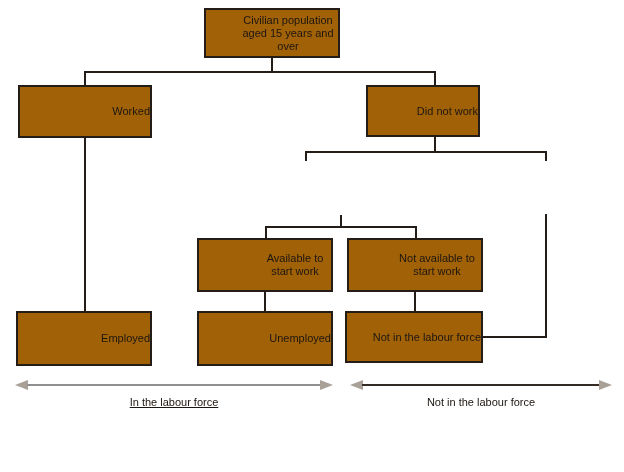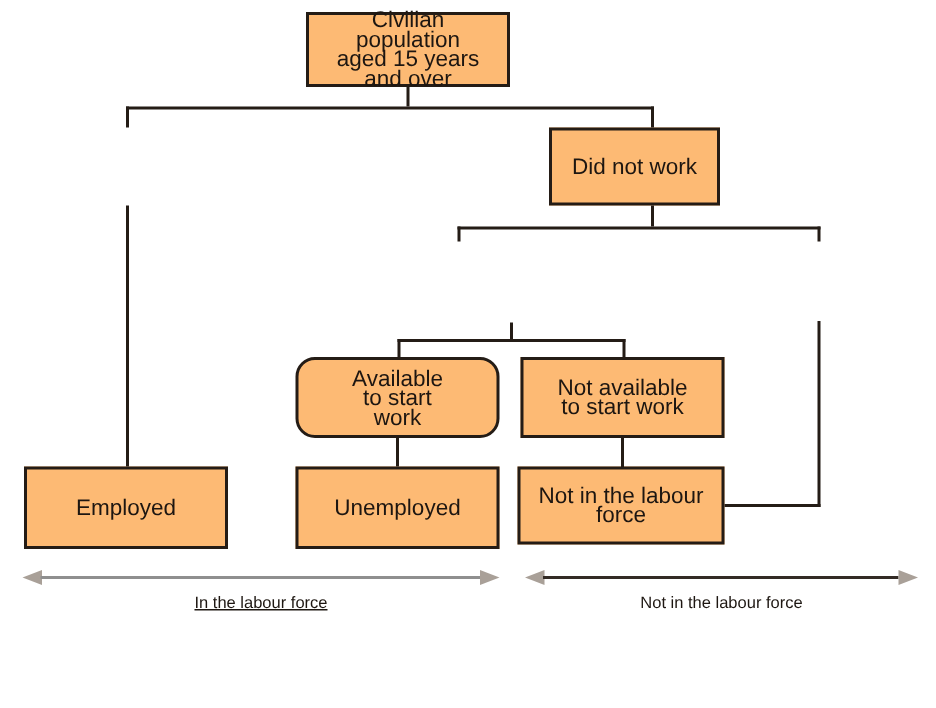--- a/index.html
+++ b/index.html
@@ -11,22 +11,22 @@
     --background:#ffffff;
   }
   html,body{margin:0;padding:0;background:#e8e8e8;}
   #canvas{
     position:relative;width:624px;height:472px;background:var(--background);
     font-family:"Liberation Sans","DejaVu Sans",sans-serif;color:var(--text);
     overflow:hidden;
   }
   .node{
     position:absolute;box-sizing:border-box;border:2px solid var(--line);
-    background:#fdba74;display:flex;align-items:center;justify-content:center;
-    font-size:15px;line-height:13px;text-align:center;
+    background:#a16207;display:flex;align-items:center;justify-content:flex-end;
+    font-size:11px;line-height:13px;text-align:center;
   }
   .node span{display:inline-block;}
   .b-civilian span{max-width:100px;}
   .b-actively span{max-width:88px;}
   .b-didnotact span{max-width:88px;}
   .b-available span{max-width:72px;}
   .b-notavail span{max-width:88px;}
   .ln{position:absolute;background:var(--line);}
   .aline-l{position:absolute;height:2px;background:var(--left-arrow-line);}
   .aline-r{position:absolute;height:2px;background:var(--right-arrow-line);}
@@ -39,28 +39,31 @@
 </style>
 </head>
 <body>
 
 <div id="canvas">
 
   <div class="node b-civilian" style="left:204px;top:8px;width:136px;height:50px;">
     <span>Civilian population aged 15 years and over</span>
   </div>
 
+  <div class="node" style="left:18px;top:85px;width:134px;height:53px;">
+    <span>Worked</span>
+  </div>
 
   <div class="node" style="left:366px;top:85px;width:114px;height:52px;">
     <span>Did not work</span>
   </div>
 
 
 
-  <div class="node b-available" style="left:197px;top:238px;width:136px;height:54px;border-radius:13px;">
+  <div class="node b-available" style="left:197px;top:238px;width:136px;height:54px;">
     <span>Available to start work</span>
   </div>
 
   <div class="node b-notavail" style="left:347px;top:238px;width:136px;height:54px;">
     <span>Not available to start work</span>
   </div>
 
   <div class="node" style="left:16px;top:311px;width:136px;height:55px;">
     <span>Employed</span>
   </div>

